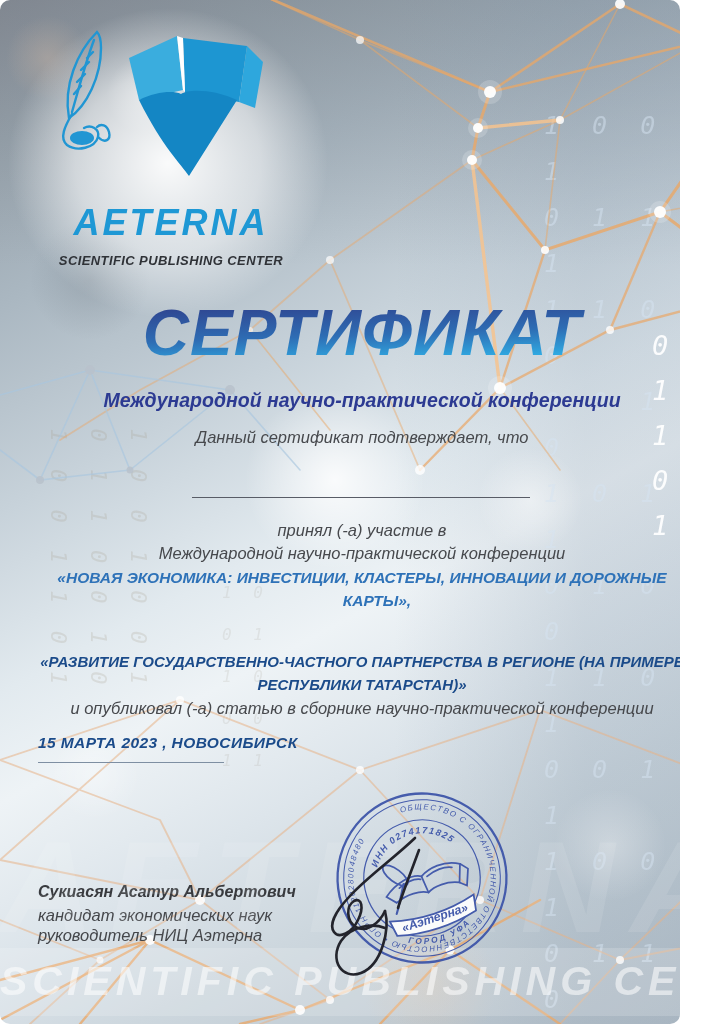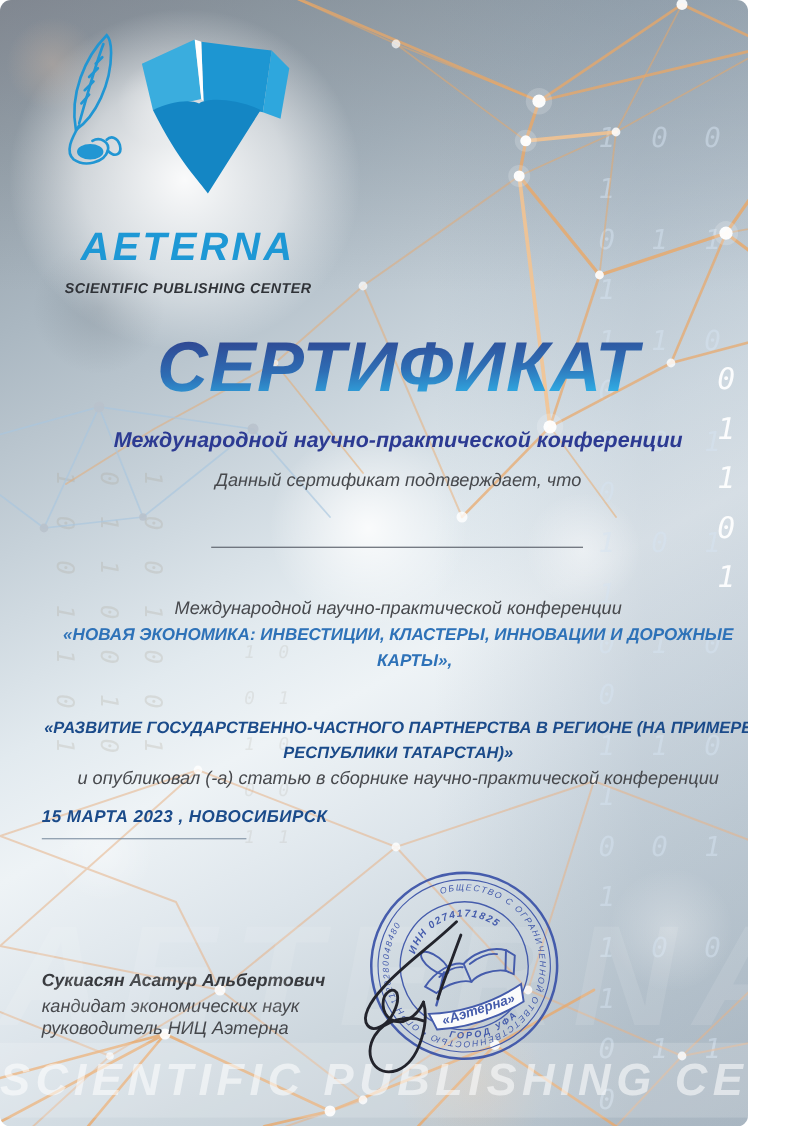--- a/index.html
+++ b/index.html
@@ -196,20 +196,21 @@
     </svg>
     <div class="brand">AETERNA</div>
     <div class="tagline">SCIENTIFIC PUBLISHING CENTER</div>
   </div>
 
   <div class="abs ctext title">СЕРТИФИКАТ</div>
   <div class="abs ctext subtitle">Международной научно-практической конференции</div>
   <div class="abs ctext confirm">Данный сертификат подтверждает, что</div>
   <div class="abs name-rule"></div>
 
+  <div class="abs ctext body-line p1">принял (-а) участие в</div>
   <div class="abs ctext body-line p2">Международной научно-практической конференции</div>
   <div class="abs ctext conf-title c1">«НОВАЯ ЭКОНОМИКА: ИНВЕСТИЦИИ, КЛАСТЕРЫ, ИННОВАЦИИ И ДОРОЖНЫЕ</div>
   <div class="abs ctext conf-title c2">КАРТЫ»,</div>
 
   <div class="abs ctext rep-title r1">«РАЗВИТИЕ ГОСУДАРСТВЕННО-ЧАСТНОГО ПАРТНЕРСТВА В РЕГИОНЕ (НА ПРИМЕРЕ</div>
   <div class="abs ctext rep-title r2">РЕСПУБЛИКИ ТАТАРСТАН)»</div>
   <div class="abs ctext body-line publ">и опубликовал (-а) статью в сборнике научно-практической конференции</div>
 
   <div class="abs date">15 МАРТА 2023 , НОВОСИБИРСК</div>
   <div class="abs date-rule"></div>

